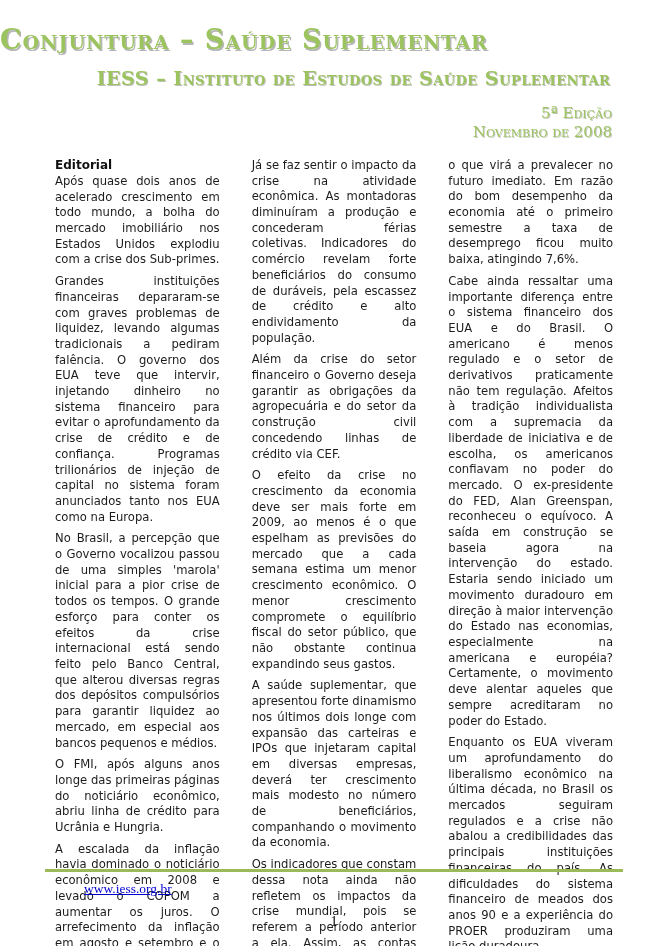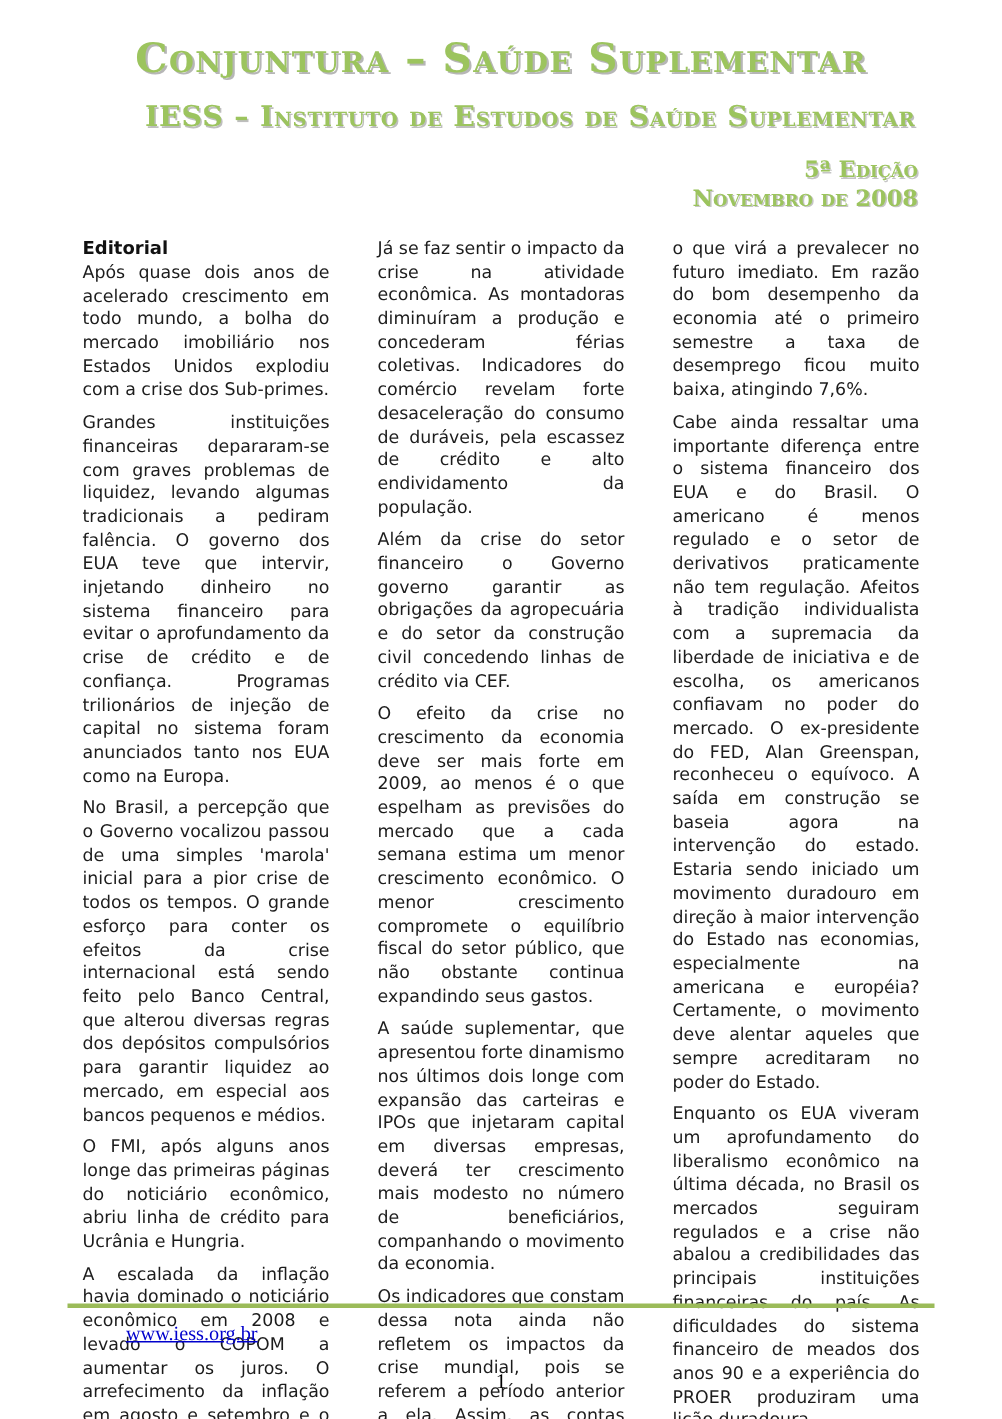--- a/index.html
+++ b/index.html
@@ -9,21 +9,20 @@
     margin:0 auto;
     background:#ffffff;
     font-family:"DejaVu Sans", sans-serif;
     color:#1c1c1c;
     overflow:hidden;
   }
   
   .hdr { padding-top:24px; }
   .title {
     margin:0;
-    text-align:center;
     font-family:"DejaVu Serif", serif;
     font-weight:bold;
     font-variant:small-caps;
     font-size:27px;
     line-height:1.15;
     letter-spacing:1px;
     color:#9cc45e;
     text-shadow:1.5px 1.5px 0 rgba(110,110,110,.5);
   }
   .subtitle {
@@ -36,21 +35,21 @@
     line-height:1.15;
     letter-spacing:.5px;
     color:#9cc45e;
     text-shadow:1px 1px 0 rgba(110,110,110,.45);
     padding-left:39px;
   }
   .edition-block {
     margin:14px 56px 0 0;
     text-align:right;
     font-family:"DejaVu Serif", serif;
-    font-weight:bold;
+    font-weight:normal;
     font-variant:small-caps;
     font-size:15px;
     line-height:19px;
     color:#9cc45e;
     text-shadow:1px 1px 0 rgba(110,110,110,.4);
   }
   
   .columns {
     display:flex;
     gap:32px;
@@ -118,22 +117,22 @@
       <div>
           <p class="para">Após quase dois anos de acelerado crescimento em todo mundo, a bolha do mercado imobiliário nos Estados Unidos explodiu com a crise dos Sub-primes.</p>
           <p class="para">Grandes instituições financeiras depararam-se com graves problemas de liquidez, levando algumas tradicionais a pediram falência. O governo dos EUA teve que intervir, injetando dinheiro no sistema financeiro para evitar o aprofundamento da crise de crédito e de confiança. Programas trilionários de injeção de capital no sistema foram anunciados tanto nos EUA como na Europa.</p>
           <p class="para">No Brasil, a percepção que o Governo vocalizou passou de uma simples 'marola' inicial para a pior crise de todos os tempos. O grande esforço para conter os efeitos da crise internacional está sendo feito pelo Banco Central, que alterou diversas regras dos depósitos compulsórios para garantir liquidez ao mercado, em especial aos bancos pequenos e médios.</p>
           <p class="para">O FMI, após alguns anos longe das primeiras páginas do noticiário econômico, abriu linha de crédito para Ucrânia e Hungria.</p>
           <p class="para cont">A escalada da inflação havia dominado o noticiário econômico em 2008 e levado o COPOM a aumentar os juros. O arrefecimento da inflação em agosto e setembro e o agravamento da crise internacional levaram o COPOM a manter a SELIC em 13,75%, mesmo com a</p>
         </div>
     </div>
     <div class="col">
       <div>
-          <p class="para">Já se faz sentir o impacto da crise na atividade econômica. As montadoras diminuíram a produção e concederam férias coletivas. Indicadores do comércio revelam forte desaceleração do consumo de duráveis, pela escassez de crédito e alto endividamento da população.</p>
-          <p class="para">Além da crise do setor financeiro o Governo governo garantir as obrigações da agropecuária e do setor da construção civil concedendo linhas de crédito via CEF.</p>
+          <p class="para">Já se faz sentir o impacto da crise na atividade econômica. As montadoras diminuíram a produção e concederam férias coletivas. Indicadores do comércio revelam forte beneficiários do consumo de duráveis, pela escassez de crédito e alto endividamento da população.</p>
+          <p class="para">Além da crise do setor financeiro o Governo deseja garantir as obrigações da agropecuária e do setor da construção civil concedendo linhas de crédito via CEF.</p>
           <p class="para">O efeito da crise no crescimento da economia deve ser mais forte em 2009, ao menos é o que espelham as previsões do mercado que a cada semana estima um menor crescimento econômico. O menor crescimento compromete o equilíbrio fiscal do setor público, que não obstante continua expandindo seus gastos.</p>
           <p class="para">A saúde suplementar, que apresentou forte dinamismo nos últimos dois longe com expansão das carteiras e IPOs que injetaram capital em diversas empresas, deverá ter crescimento mais modesto no número de beneficiários, companhando o movimento da economia.</p>
           <p class="para cont">Os indicadores que constam dessa nota ainda não refletem os impactos da crise mundial, pois se referem a período anterior a ela. Assim, as contas nacionais no segundo trimestre de 2008 ainda se situam em um ambiente mais otimista do que</p>
         </div>
     </div>
     <div class="col">
       <div>
           <p class="para">o que virá a prevalecer no futuro imediato. Em razão do bom desempenho da economia até o primeiro semestre a taxa de desemprego ficou muito baixa, atingindo 7,6%.</p>
           <p class="para">Cabe ainda ressaltar uma importante diferença entre o sistema financeiro dos EUA e do Brasil. O americano é menos regulado e o setor de derivativos praticamente não tem regulação. Afeitos à tradição individualista com a supremacia da liberdade de iniciativa e de escolha, os americanos confiavam no poder do mercado. O ex-presidente do FED, Alan Greenspan, reconheceu o equívoco. A saída em construção se baseia agora na intervenção do estado. Estaria sendo iniciado um movimento duradouro em direção à maior intervenção do Estado nas economias, especialmente na americana e européia? Certamente, o movimento deve alentar aqueles que sempre acreditaram no poder do Estado.</p>
           <p class="para">Enquanto os EUA viveram um aprofundamento do liberalismo econômico na última década, no Brasil os mercados seguiram regulados e a crise não abalou a credibilidades das principais instituições financeiras do país. As dificuldades do sistema financeiro de meados dos anos 90 e a experiência do PROER produziram uma lição duradoura.</p>

